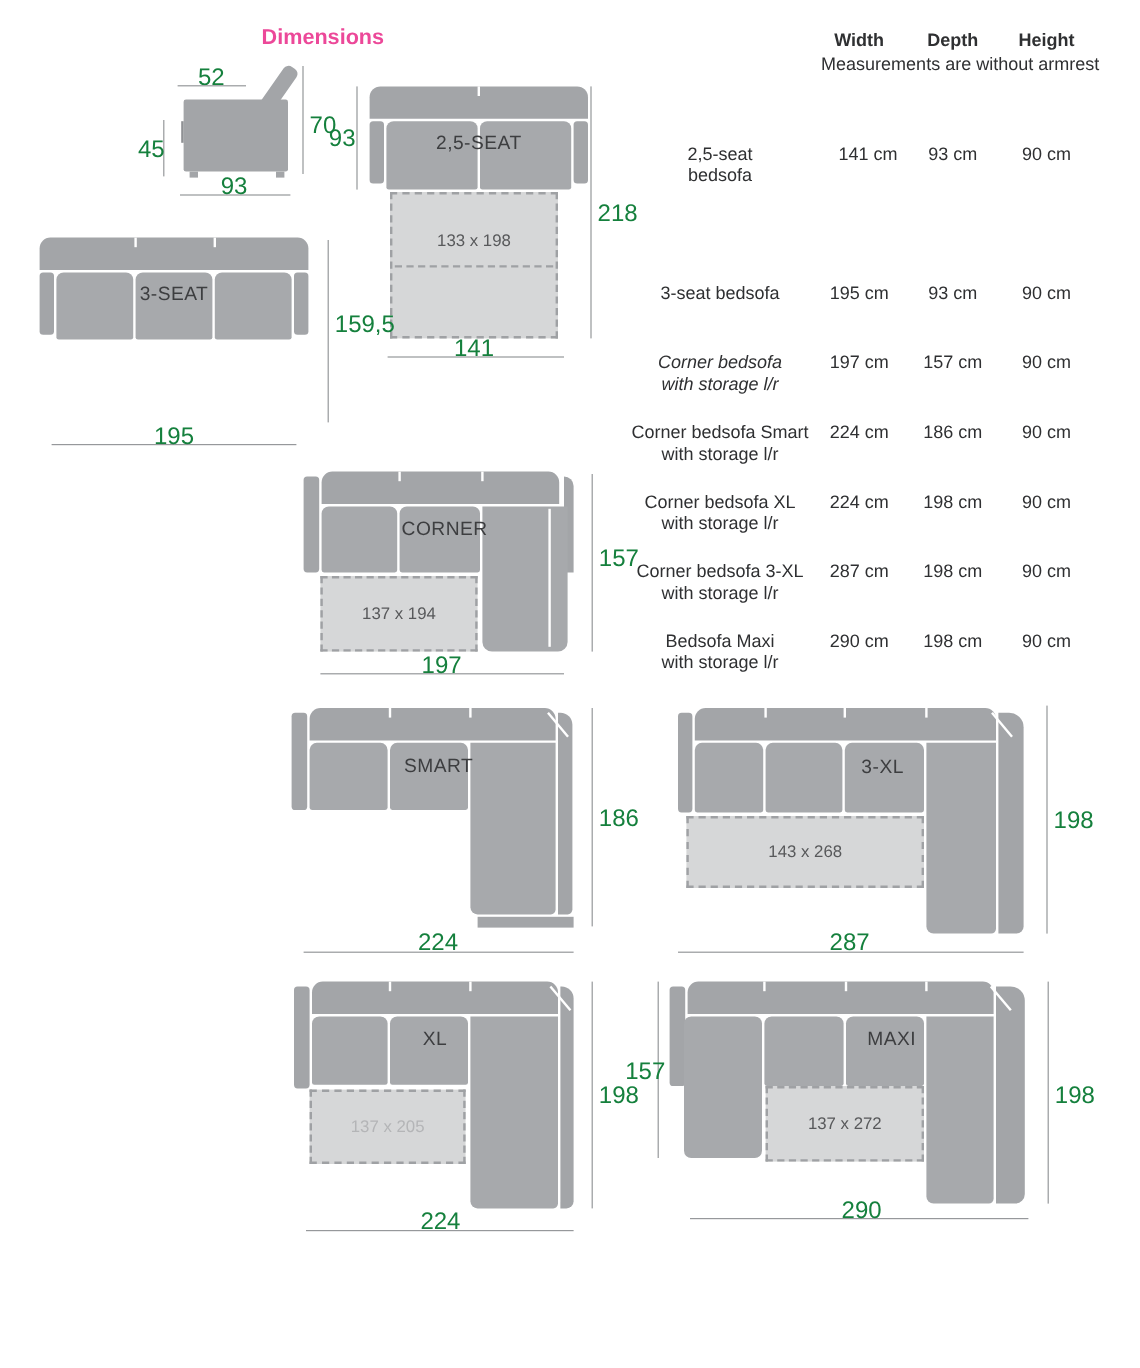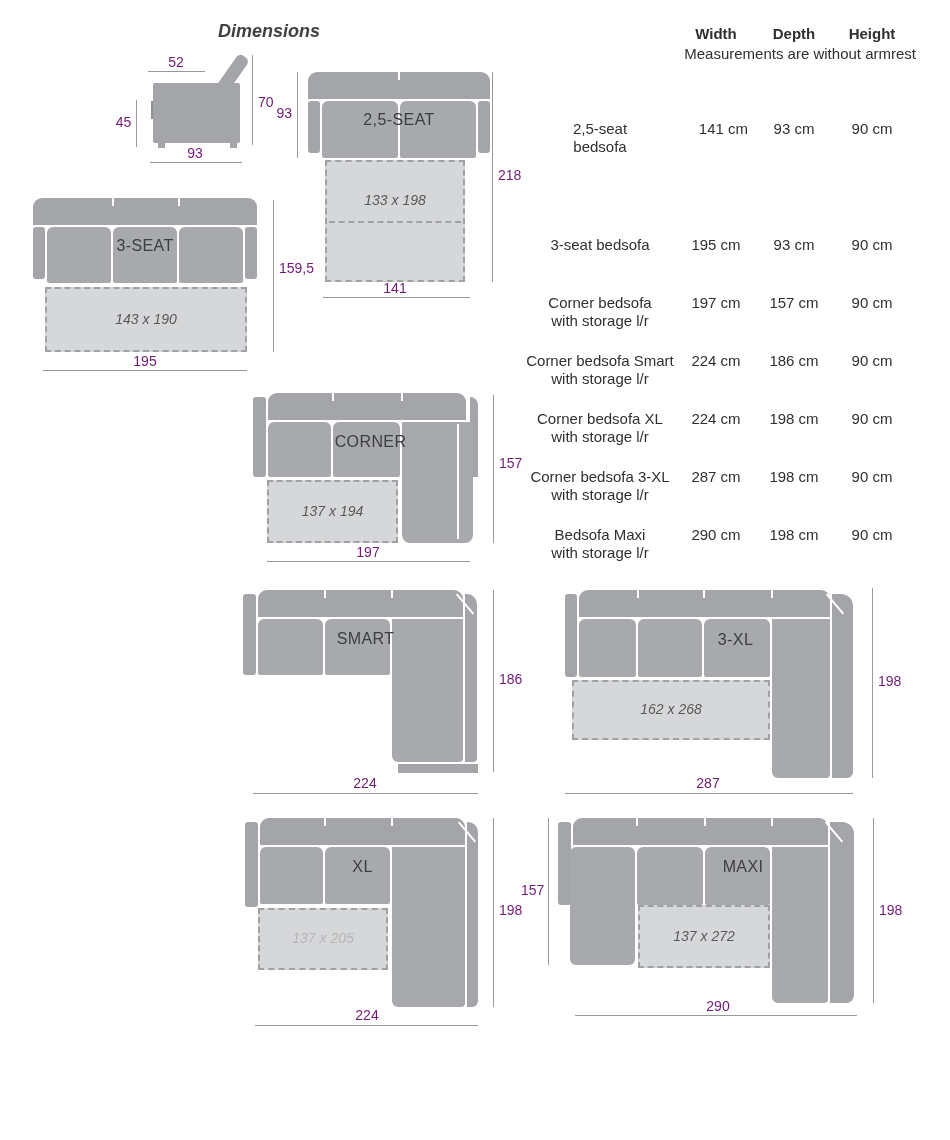--- a/index.html
+++ b/index.html
@@ -1,38 +1,38 @@
 <!DOCTYPE html>
 <html><head>
 <meta charset="utf-8">
 <style>
   html,body{margin:0;padding:0;background:#ffffff;}
   .page{position:relative;width:950px;height:1140px;background:#fff;
         font-family:"Liberation Sans",sans-serif;color:#313234;overflow:hidden;}
 
   
-  .title{position:absolute;font-size:18px;font-weight:bold;color:#404040;font-style:italic;}
-  .dim{position:absolute;font-size:14px;color:#701a75;white-space:nowrap;}
+  .title{position:absolute;font-size:18px;font-weight:bold;color:#ec4899;}
+  .dim{position:absolute;font-size:20px;color:#15803d;white-space:nowrap;}
   .dim.c{text-align:center;}
   .dim.r{text-align:right;}
   .sofa-label{position:absolute;font-size:16px;color:#3d3e40;letter-spacing:.4px;text-align:center;}
 
   
   .diagram{position:absolute;}
   .part{position:absolute;background:#a3a5a8;}
   .back{border-radius:9px 9px 0 0;}
   .arm{border-radius:3px;}
   .cu{background:#a7a9ac;border-radius:6px 6px 2px 2px;}
   .chaise{background:#a7a9ac;}
   .notch{position:absolute;width:2px;height:8px;background:#fff;}
   .seam{position:absolute;background:#fff;}
   .mitre{position:absolute;width:2px;height:26px;background:#fff;transform:rotate(-40deg);}
   .foot{position:absolute;width:7px;height:5px;background:#a3a5a8;}
 
-  .mattress{position:absolute;background:#d6d7d8;border:2px dashed #9fa1a4;font-style:italic;}
+  .mattress{position:absolute;background:#d6d7d8;border:2px dashed #9fa1a4;}
   .mattress .mlabel{position:absolute;left:0;right:0;text-align:center;
         font-size:14px;color:#58595b;}
   .mlabel.faded{color:#b4b5b7;}
   .mdash{position:absolute;left:2px;right:2px;top:50%;border-top:2px dashed #9fa1a4;}
 
   .vline{position:absolute;width:1px;background:#96989b;}
   .hline{position:absolute;height:1px;background:#96989b;}
 
   
   .th{position:absolute;font-size:15px;font-weight:bold;color:#2f3032;text-align:center;width:64px;}
@@ -61,21 +61,21 @@
     <div class="tval" style="left:762px;top:120px;">93 cm</div>
     <div class="tval" style="left:840px;top:120px;">90 cm</div>
 
     <div class="tname" style="left:500px;top:236px;">
       <div>3-seat bedsofa</div>
     </div>
     <div class="tval" style="left:684px;top:236px;">195 cm</div>
     <div class="tval" style="left:762px;top:236px;">93 cm</div>
     <div class="tval" style="left:840px;top:236px;">90 cm</div>
 
-    <div class="tname" style="left:500px;top:294px;">
+    <div class="tname" style="left:500px;top:294px;font-style:italic;">
       <div>Corner bedsofa</div>
       <div>with storage l/r</div>
     </div>
     <div class="tval" style="left:684px;top:294px;">197 cm</div>
     <div class="tval" style="left:762px;top:294px;">157 cm</div>
     <div class="tval" style="left:840px;top:294px;">90 cm</div>
 
     <div class="tname" style="left:500px;top:352px;">
       <div>Corner bedsofa Smart</div>
       <div>with storage l/r</div>
@@ -148,23 +148,20 @@
   <div class="diagram" style="left:33px;top:190px;width:290px;height:190px;">
     <div class="part back" style="left:0px;top:8px;width:224px;height:27px;"></div>
     <div class="notch" style="left:79px;top:8px;"></div>
     <div class="notch" style="left:145px;top:8px;"></div>
     <div class="part arm" style="left:0px;top:37px;width:12px;height:52px;"></div>
     <div class="part arm" style="left:212px;top:37px;width:12px;height:52px;"></div>
     <div class="part cu" style="left:14px;top:37px;width:64px;height:56px;"></div>
     <div class="part cu" style="left:80px;top:37px;width:64px;height:56px;"></div>
     <div class="part cu" style="left:146px;top:37px;width:64px;height:56px;"></div>
     <div class="sofa-label" style="left:0px;top:47px;width:224px;">3-SEAT</div>
-    <div class="mattress" style="left:12px;top:97px;width:198px;height:61px;">
-      <div class="mlabel" style="top:22px;">143 x 190</div>
-    </div>
     <div class="vline" style="left:240px;top:10px;height:152px;"></div>
     <div class="dim" style="left:246px;top:70px;">159,5</div>
     <div class="hline" style="left:10px;top:180px;width:204px;"></div>
     <div class="dim c" style="left:87px;top:163px;width:50px;">195</div>
   </div>
 
   <div class="diagram" style="left:253px;top:388px;width:290px;height:190px;">
     <div class="part arm" style="left:0px;top:9px;width:13px;height:80px;"></div>
     <div class="part back" style="left:15px;top:5px;width:198px;height:27px;"></div>
     <div class="notch" style="left:79px;top:5px;"></div>
@@ -209,21 +206,21 @@
     <div class="notch" style="left:145px;top:5px;"></div>
     <div class="notch" style="left:213px;top:5px;"></div>
     <div class="part arm" style="left:274px;top:9px;width:21px;height:184px;border-radius:0 12px 6px 0;"></div>
     <div class="mitre" style="left:276px;top:6px;"></div>
     <div class="part cu" style="left:21px;top:34px;width:57px;height:58px;"></div>
     <div class="part cu" style="left:80px;top:34px;width:64px;height:58px;"></div>
     <div class="part cu" style="left:146px;top:34px;width:66px;height:58px;"></div>
     <div class="part chaise" style="left:214px;top:34px;width:58px;height:159px;border-radius:0 0 4px 6px;"></div>
     <div class="sofa-label" style="left:60px;top:46px;width:235px;">3-XL</div>
     <div class="mattress" style="left:14px;top:95px;width:194px;height:56px;">
-      <div class="mlabel" style="top:19px;">162 x 268</div>
+      <div class="mlabel" style="top:19px;">143 x 268</div>
     </div>
     <div class="vline" style="left:314px;top:3px;height:190px;"></div>
     <div class="dim" style="left:320px;top:88px;">198</div>
     <div class="hline" style="left:7px;top:208px;width:288px;"></div>
     <div class="dim c" style="left:125px;top:190px;width:50px;">287</div>
   </div>
 
   <div class="diagram" style="left:245px;top:810px;width:290px;height:220px;">
     <div class="part arm" style="left:0px;top:12px;width:13px;height:85px;"></div>
     <div class="part back" style="left:15px;top:8px;width:205px;height:27px;"></div>

